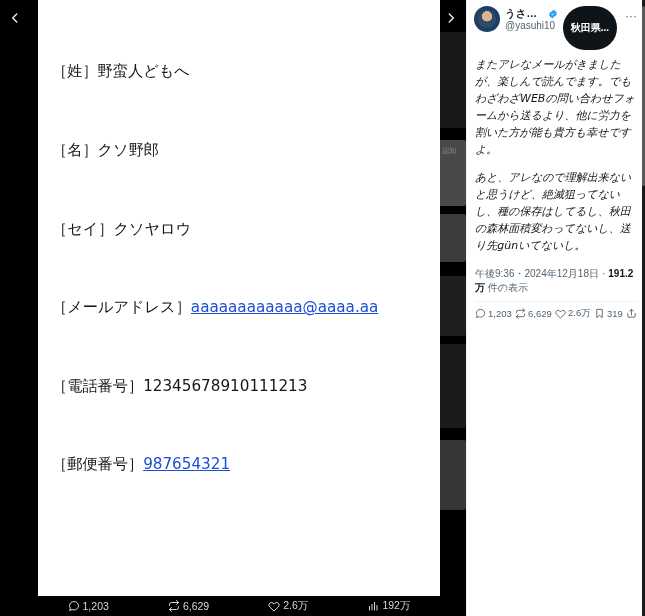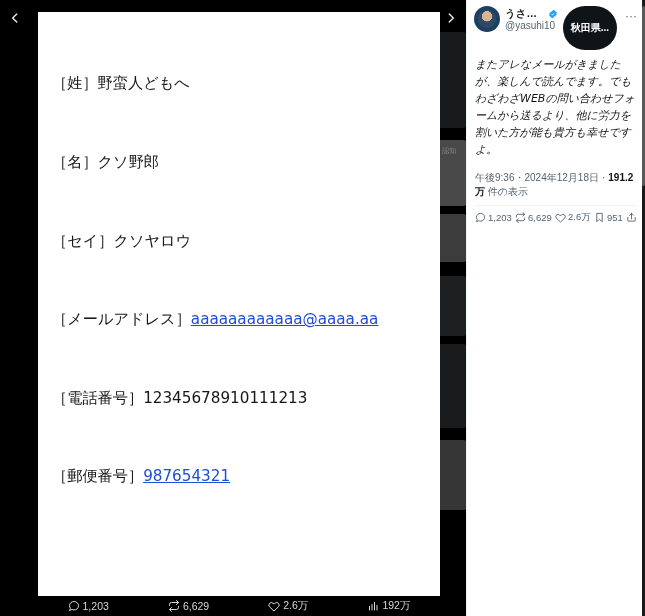--- a/index.html
+++ b/index.html
@@ -20,21 +20,21 @@
   .left-pane {
     position: absolute;
     left: 0; top: 0;
     width: 466px;
     height: 616px;
     background: #000;
     overflow: hidden;
   }
   .doc-card {
     position: absolute;
-    left: 38px; top: 12px;
+    left: 38px; top: 0;
     width: 402px;
     height: 596px;
     background: #ffffff;
     overflow: hidden;
   }
   .doc-body {
     padding: 6px 10px 4px 14px;
     color: #14171a;
     font-size: 15.2px;
     line-height: 26.2px;
@@ -340,20 +340,21 @@
           </span>
         </div>
         <div class="handle">@yasuhi10</div>
       </div>
       <button class="follow-btn">秋田県...</button>
       <span class="more-dots">···</span>
     </div>
 
     <div class="tweet-body">
       <p>またアレなメールがきましたが、楽しんで読んでます。でもわざわざWEBの問い合わせフォームから送るより、他に労力を割いた方が能も貴方も幸せですよ。</p>
+      <p>あと、アレなので理解出来ないと思うけど、絶滅狙ってないし、種の保存はしてるし、秋田の森林面積変わってないし、送り先günいてないし。</p>
     </div>
 
     <div class="tweet-meta">
       <span>午後9:36・2024年12月18日</span><span class="sep">·</span><b>191.2万</b>
       <span>件の表示</span>
     </div>
 
     <div class="divider"></div>
 
     <div class="tweet-actions">
@@ -383,21 +384,21 @@
             </svg>
         </span>
         <span>2.6万</span>
       </div>
       <div class="act">
         <span class="ic">
           <svg viewBox="0 0 24 24" width="11" height="11" fill="none" stroke="#536471" stroke-width="2" stroke-linejoin="round">
               <path d="M6 3h12v18l-6-5-6 5z"></path>
             </svg>
         </span>
-        <span>951</span>
+        <span>319</span>
       </div>
       <div class="act">
         <span class="ic">
           <svg viewBox="0 0 24 24" width="11" height="11" fill="none" stroke="#536471" stroke-width="2" stroke-linecap="round" stroke-linejoin="round">
               <path d="M4 12v7a1 1 0 0 0 1 1h14a1 1 0 0 0 1-1v-7"></path>
               <polyline points="8 7 12 3 16 7"></polyline>
               <line x1="12" y1="3" x2="12" y2="15"></line>
             </svg>
         </span>
       </div>

